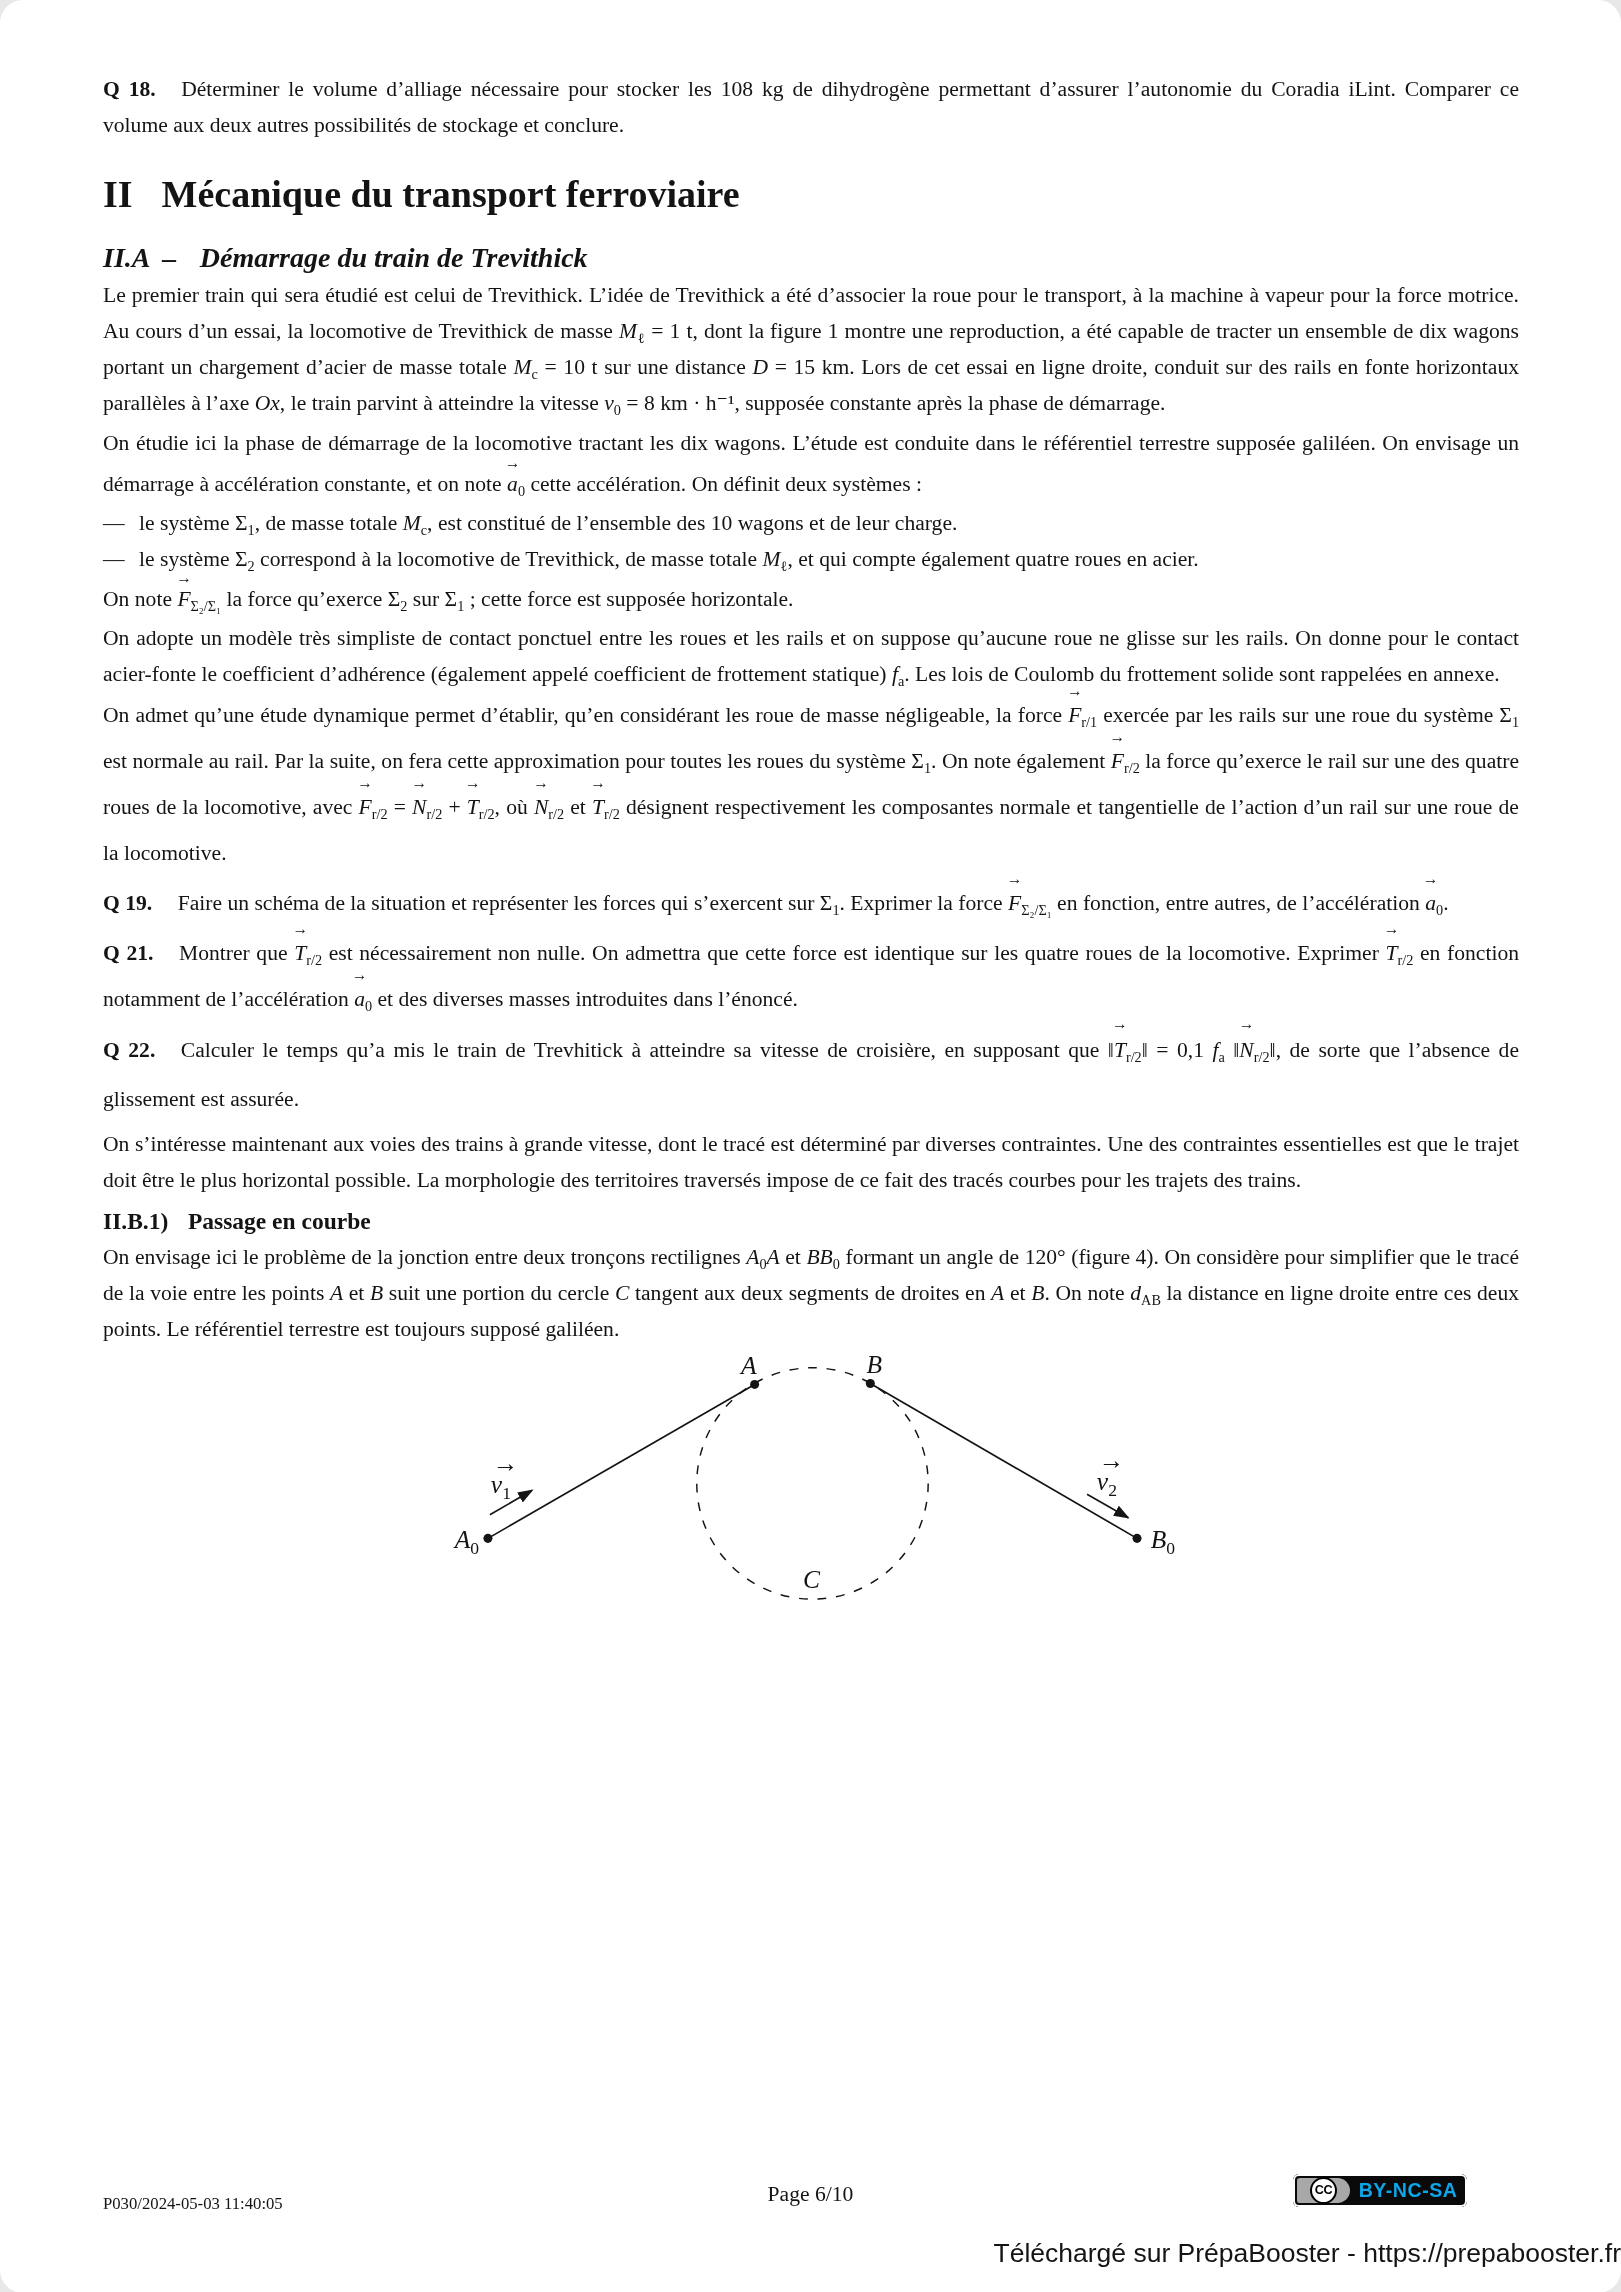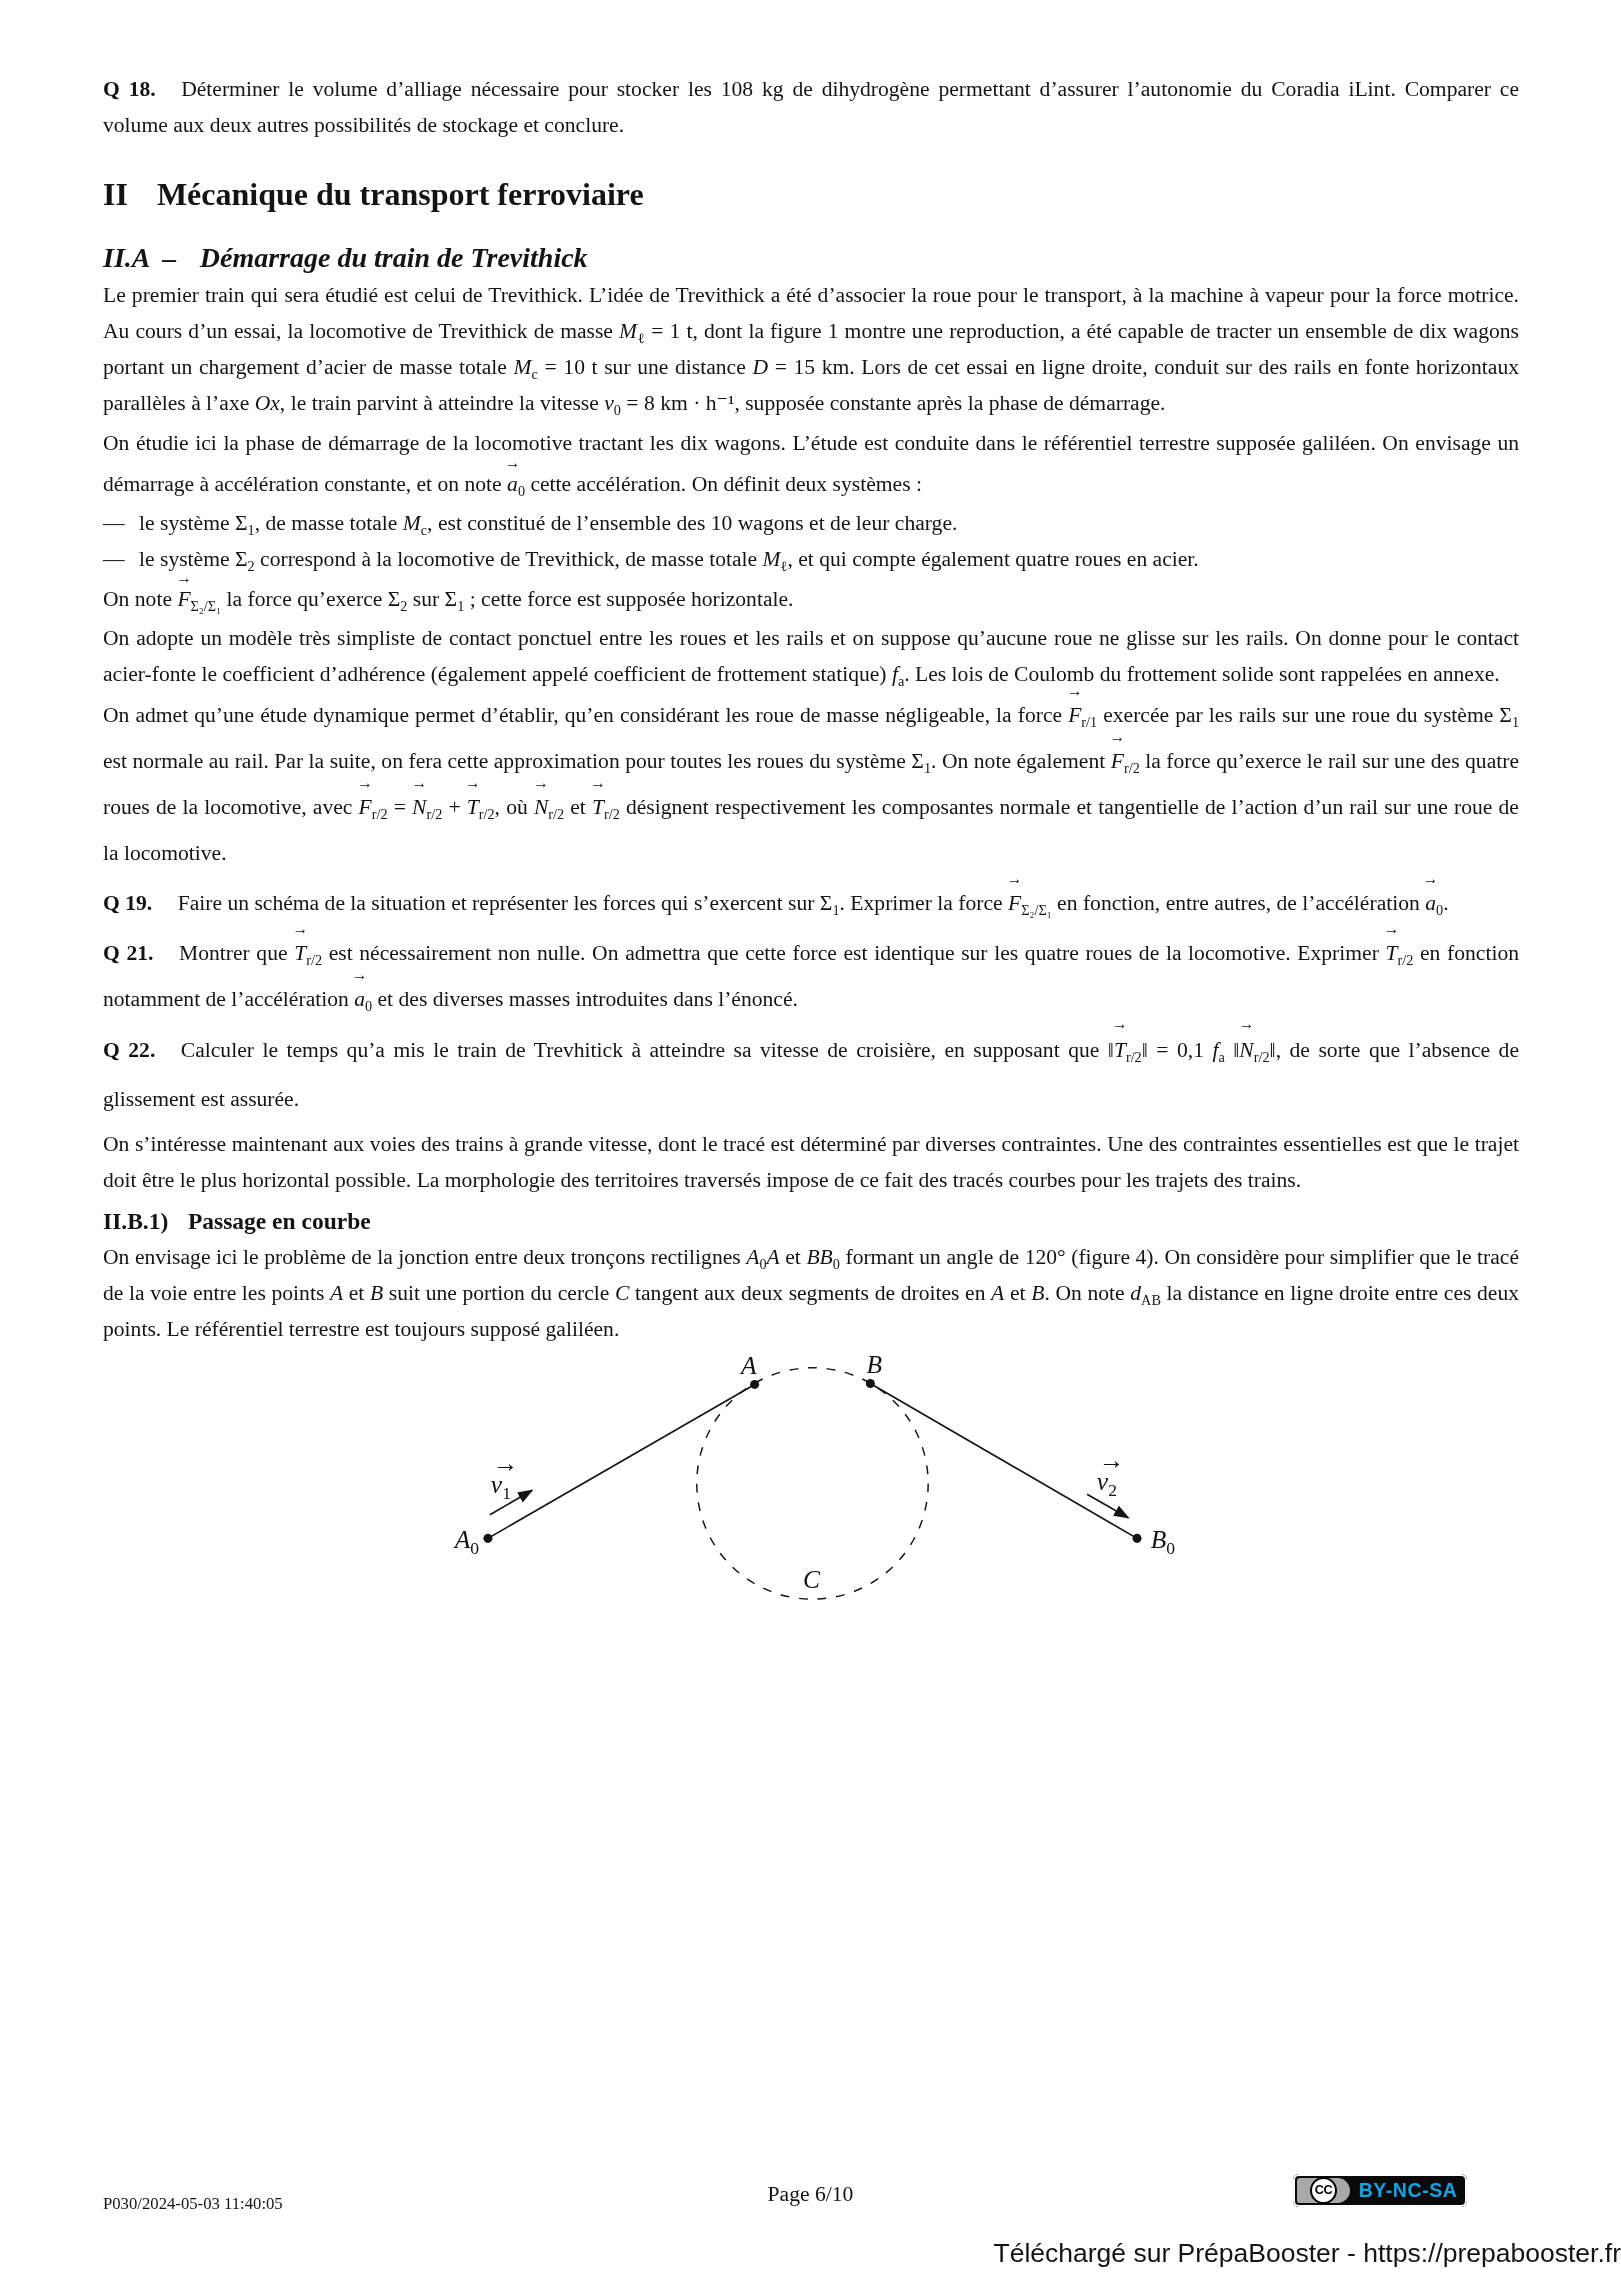--- a/index.html
+++ b/index.html
@@ -1,30 +1,30 @@
 <!DOCTYPE html>
 <html lang="fr"><head>
 <meta charset="utf-8">
 <style>
   html,body{margin:0;padding:0;background:#e8e8e8;}
   .page{position:relative;width:1621px;height:2293px;background:#ffffff;color:#141414;
-        font-family:"Liberation Serif","DejaVu Serif",serif;overflow:hidden;margin:0 auto;}
+        font-family:"Liberation Serif","DejaVu Serif",serif;overflow:hidden;margin:0 auto;border-radius:23px;}
   .content{position:absolute;left:103px;top:71px;width:1416px;}
   p{margin:0;text-align:justify;font-size:21.6px;line-height:36px;}
   .lh-m{line-height:41px;}
   .lh-r{line-height:46px;}
   .lh-x{line-height:49px;}
   .mt2{margin-top:2px;} .mt4{margin-top:3.9px;} .mt18{margin-top:17.6px;}
   .q-label{font-weight:bold;margin-right:25.5px;}
   .mi{font-style:italic;}
   sub.msub{font-size:0.66em;line-height:0;font-style:normal;}
   .vec{position:relative;display:inline-block;}
   .vec-arrow{position:absolute;left:50%;top:-0.62em;transform:translateX(-50%);
              font-size:0.72em;line-height:1;font-style:normal;}
-  .h1{font-size:32px;font-weight:bold;margin:29px 0 0 0;line-height:45px;text-align:left;}
+  .h1{font-size:38px;font-weight:bold;margin:29px 0 0 0;line-height:45px;text-align:left;}
   .h1 .num{margin-right:29px;}
   .h2{font-size:28px;font-weight:bold;font-style:italic;margin:23.5px 0 0 0;line-height:33px;text-align:left;}
   .h2 .num{font-style:italic;}
   .h2 .dash{margin:0 23.5px 0 11.8px;}
   .h3{font-size:23.5px;font-weight:bold;margin:9.8px 0 0 0;line-height:27.4px;text-align:left;}
   .h3 .num{margin-right:19.6px;}
   ul.dash-list{list-style:none;margin:0;padding:0;}
   li.dash-item{position:relative;padding-left:36px;text-align:justify;font-size:21.6px;line-height:36px;}
   li.dash-item .dash{position:absolute;left:0;top:0;}
   .figure-wrap{margin-top:7.8px;text-align:center;}

